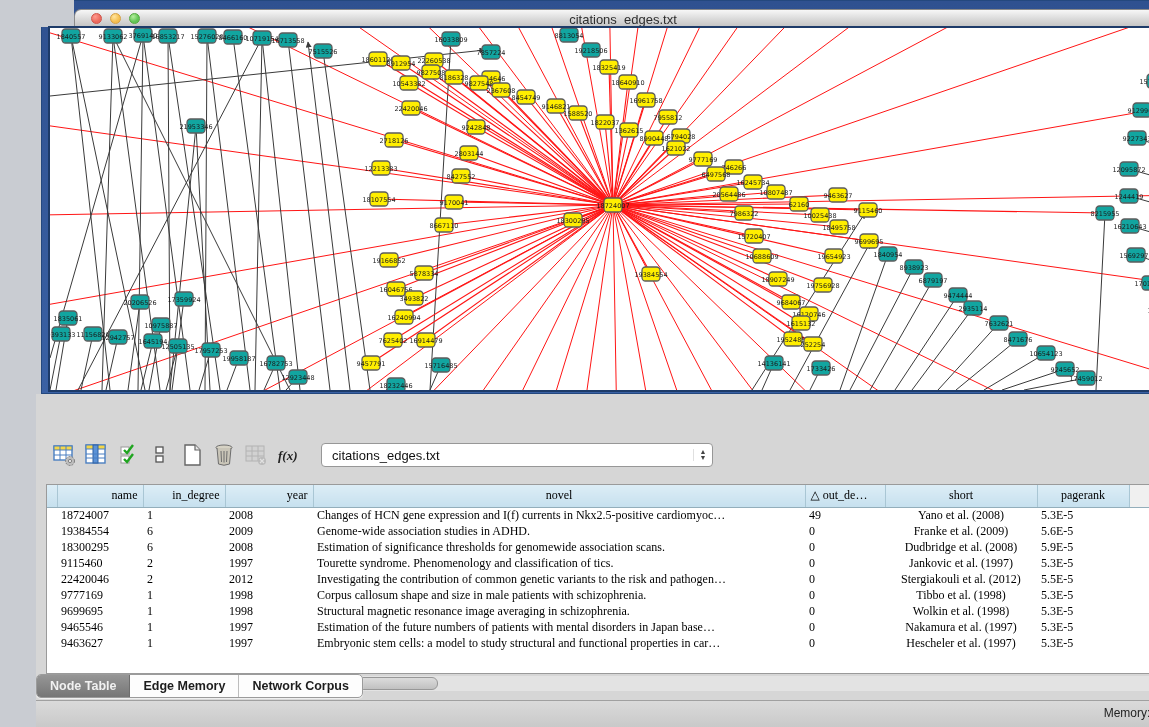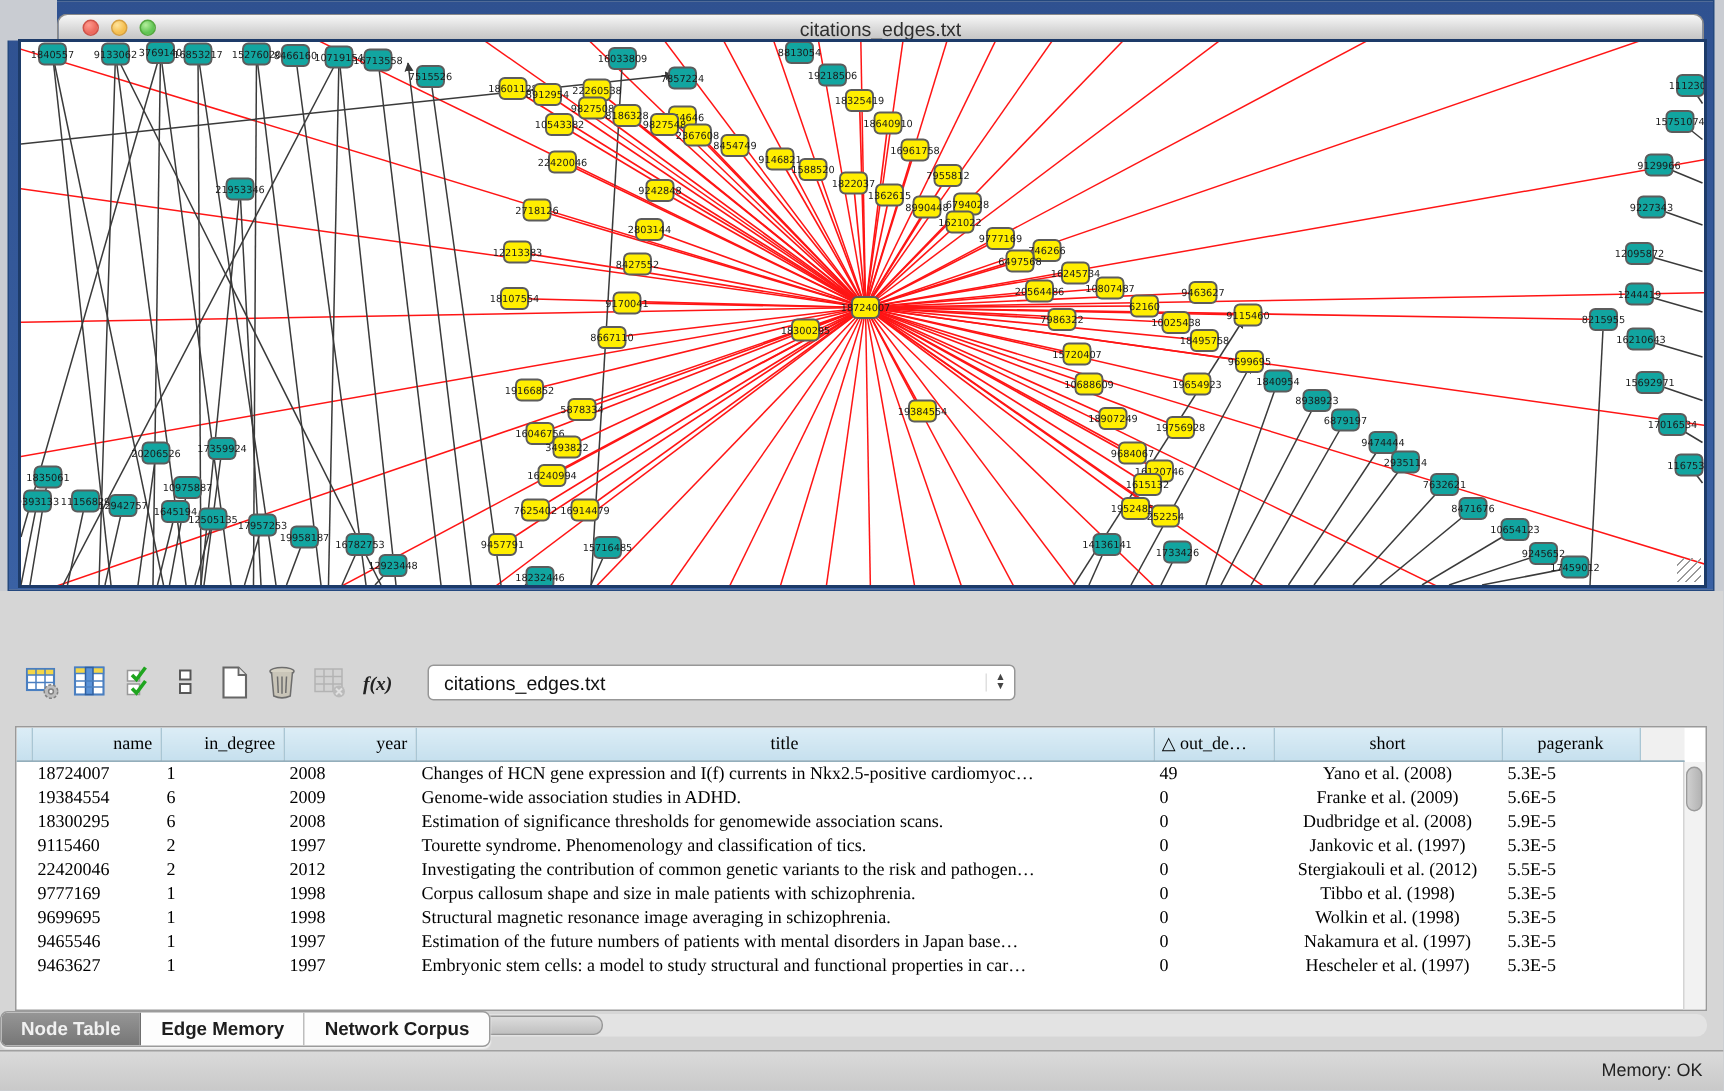--- a/index.html
+++ b/index.html
@@ -1,18 +1,18 @@
 <!DOCTYPE html>
 <html><head>
 <meta charset="utf-8">
 <style>
   html,body{margin:0;padding:0;}
   body{width:1149px;height:727px;overflow:hidden;font-family:"Liberation Sans",sans-serif;
        background:#c9ccd2;position:relative;-webkit-font-smoothing:antialiased;}
-  #app{position:absolute;inset:0;}
+  #app{position:absolute;inset:0;margin-left:36px;}
 
   
   .desk{position:absolute;left:5px;top:0;width:1138px;height:394px;
         background:linear-gradient(#2f5190,#3a61a4);border:1px solid #24487e;box-sizing:border-box;}
   .gray-corner{position:absolute;left:0;top:0;width:38px;height:27px;background:#c9ccd2;}
   .titlebar{position:absolute;left:38px;top:9px;width:1098px;height:19px;
             border-radius:7px 7px 0 0;border:1px solid #8a8a8a;border-bottom:1px solid #777;
             background:linear-gradient(#f7f7f7,#d9d9d9 55%,#c3c3c3);box-sizing:border-box;}
   .lights{position:absolute;left:16px;top:3px;display:flex;gap:8px;}
   .light{width:11px;height:11px;border-radius:50%;box-sizing:border-box;}
@@ -812,21 +812,21 @@
             <col style="width:152px">
             <col style="width:92px">
             <col style="width:30px">
         </colgroup>
         <thead id="thead">
             <tr>
               <th class="h-margin"></th>
               <th class="ar">name</th>
               <th class="ar">in_degree</th>
               <th class="ar">year</th>
-              <th class="ac">title</th>
+              <th class="ac">novel</th>
               <th class="al">△ out_de…</th>
               <th class="ac">short</th>
               <th class="ac">pagerank</th>
               <th style="background:#f0f0f0;border-right:none"></th>
             </tr>
           </thead>
         <tbody id="tbody">
             <tr>
               <td></td>
               <td class="al">18724007</td>

